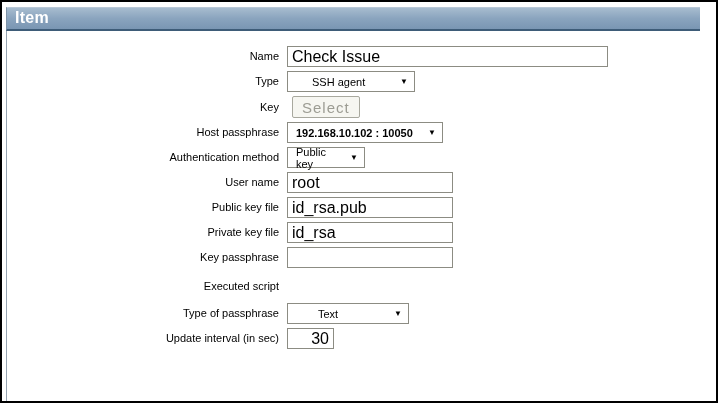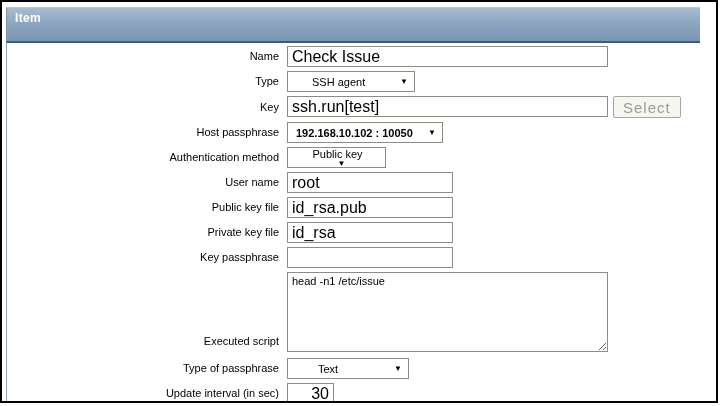--- a/index.html
+++ b/index.html
@@ -16,28 +16,28 @@
     width:718px; height:403px;
     border:2px solid #000000;
     background:#ffffff;
     overflow:hidden;
   }
   .side-line {
     position:absolute; left:4px; top:5px; bottom:0;
     width:1px; background:#95a3b1;
   }
   .titlebar {
-    position:absolute; left:4px; top:5px; right:16px; height:36px;
+    position:absolute; left:4px; top:5px; right:16px; height:24px;
     background:linear-gradient(180deg,#a7bccf 0%,#8aa4be 50%,#7a96b3 100%);
     border-top:1px solid #b9c8d7;
     border-left:1px solid #7e92a6;
     border-bottom:2px solid #3e5c78;
     border-radius:2px 0 0 0;
     color:#ffffff;
-    font-size:12px; font-weight:bold;
+    font-size:16px; font-weight:bold;
     line-height:20px;
     padding-left:8px;
     letter-spacing:0.3px;
   }
   .formarea {
     position:absolute; left:0; top:29px; right:0; bottom:0;
     padding-top:15px;
   }
   .row { display:flex; align-items:center; margin-bottom:4px; }
   .row.top { align-items:flex-end; }
@@ -59,21 +59,21 @@
   .w165 { width:166px; }
   .w46  { width:47px; text-align:right; padding-right:9px; }
   .sel {
     height:21px; border:1px solid #8c8c83; background:#ffffff;
     display:flex; align-items:center; justify-content:space-between;
     font-size:11px; color:#000000;
     padding:0 6px 0 8px; cursor:default;
   }
   .sel-127 { width:128px;padding-left:24px; }
   .sel-155 { width:156px;font-weight:bold; }
-  .sel-77  { width:99px;flex-direction:column; }
+  .sel-77  { width:78px; }
   .sel-122 { width:122px;padding-left:30px; }
   .arrow { font-size:8px; color:#000000; margin-left:8px; line-height:1; }
   .btn-select {
     margin-left:5px; height:22px; padding:0 9px;
     background:#f6f6f1; border:1px solid #a8a89e; border-radius:2px;
     color:#9c9c93; font-family:"Liberation Sans", sans-serif;
     font-size:15px; letter-spacing:1px; line-height:19px;
   }
   textarea.script {
     width:321px; height:80px;
@@ -106,21 +106,20 @@
         <div class="sel sel-127">
           <span>SSH agent</span>
           <span class="arrow">▼</span>
         </div>
       </div>
     </div>
 
     <div class="row">
       <div class="lbl">Key</div>
       <div class="fld">
-        <input type="text" class="txt w320" value="ssh.run[test]" style="">
         <button class="btn-select" disabled="">Select</button>
       </div>
     </div>
 
     <div class="row">
       <div class="lbl">Host passphrase</div>
       <div class="fld">
         <div class="sel sel-155">
           <span>192.168.10.102 : 10050</span>
           <span class="arrow">▼</span>
@@ -161,23 +160,20 @@
 
     <div class="row">
       <div class="lbl">Key passphrase</div>
       <div class="fld">
         <input type="text" class="txt w165" value="" style="">
       </div>
     </div>
 
     <div class="row top gap-after">
       <div class="lbl">Executed script</div>
-      <div class="fld">
-        <textarea class="script" style="">head -n1 /etc/issue</textarea>
-      </div>
     </div>
 
     <div class="row">
       <div class="lbl">Type of passphrase</div>
       <div class="fld">
         <div class="sel sel-122">
           <span>Text</span>
           <span class="arrow">▼</span>
         </div>
       </div>

